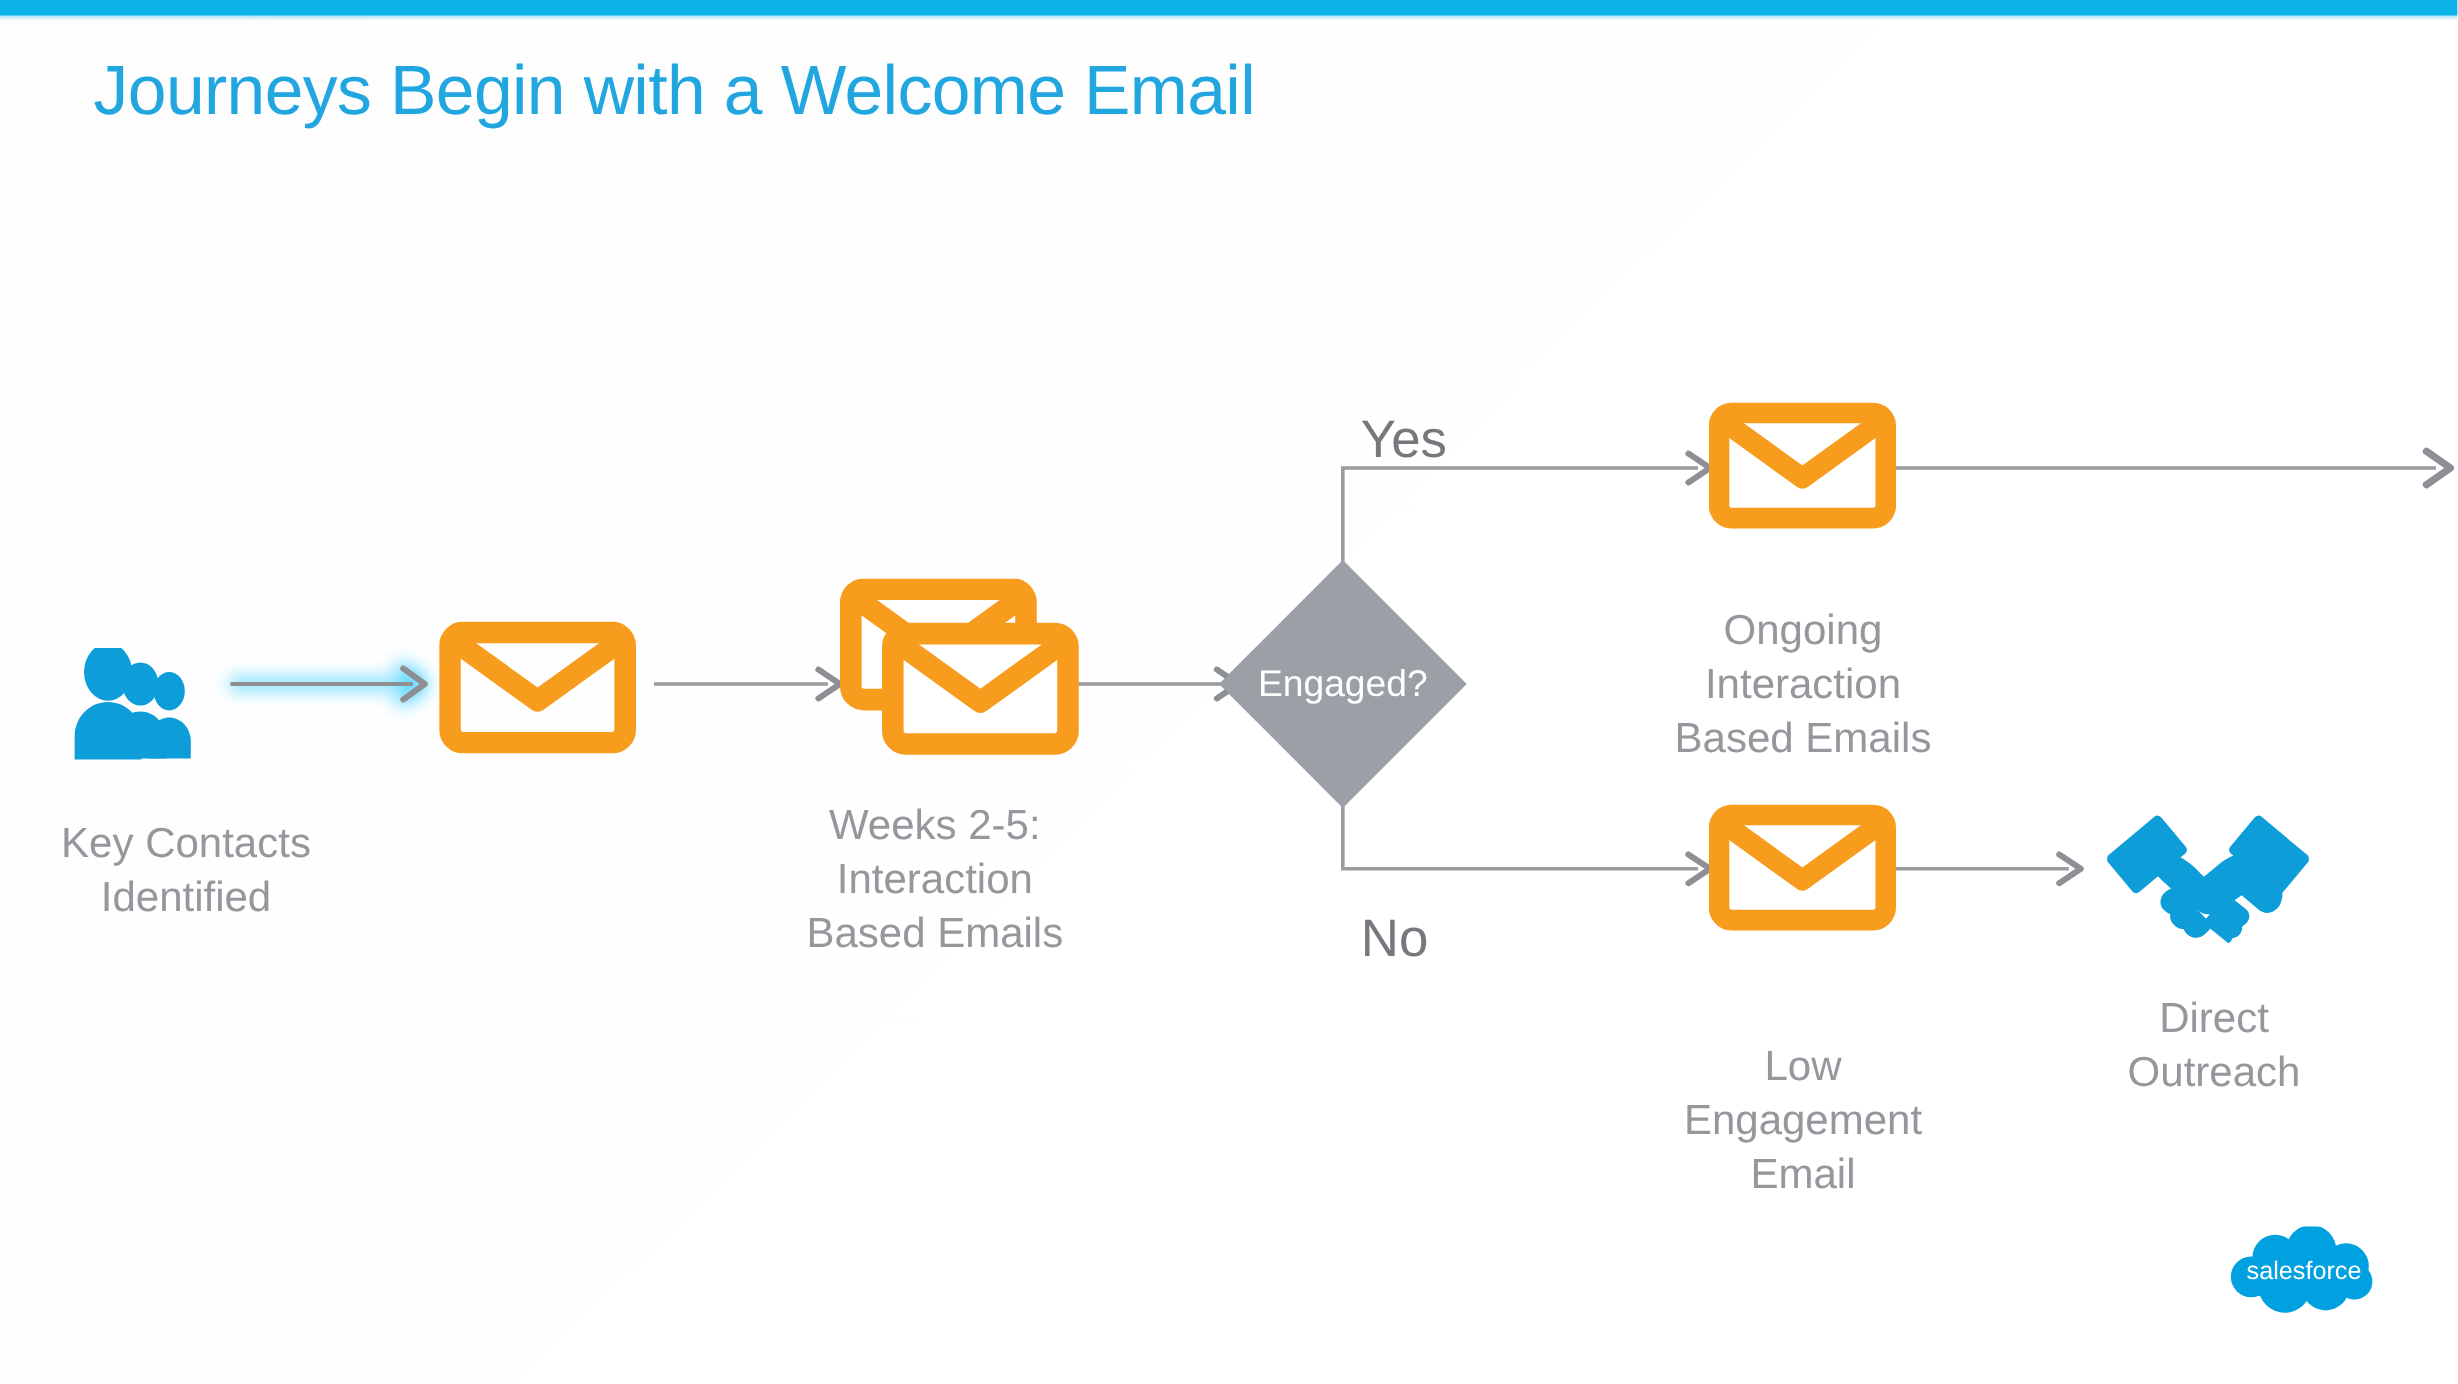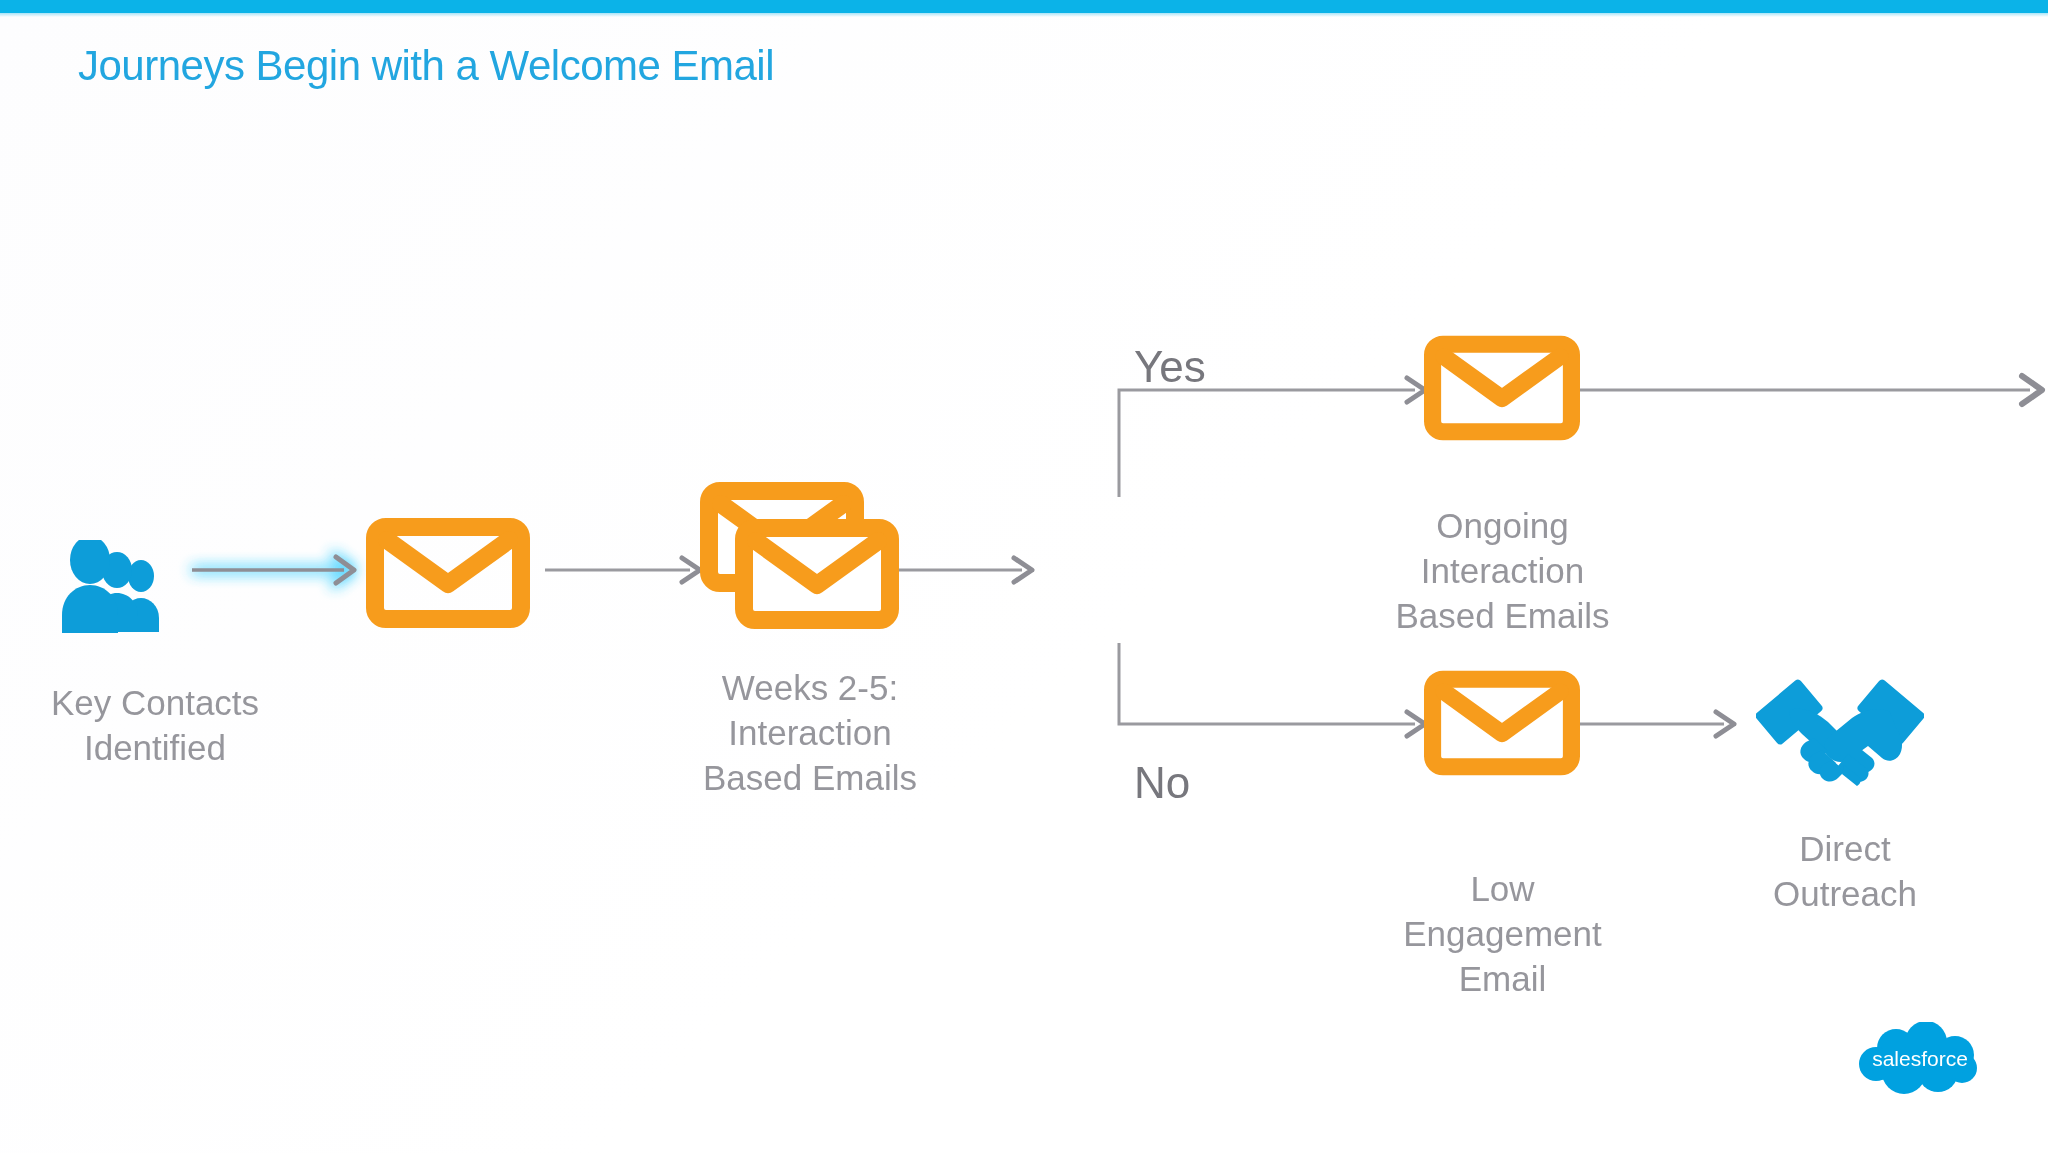--- a/index.html
+++ b/index.html
@@ -21,21 +21,21 @@
     background:#0bb3e8;
   }
   .topbar-shadow {
     position:absolute; left:0; top:13px; width:2048px; height:4px;
     background:linear-gradient(to bottom, rgba(11,179,232,.35), rgba(11,179,232,0));
   }
 
   
   .title {
     position:absolute; left:78px; top:42px;
-    font-size:42px;
+    font-size:58px;
     font-weight:400;
     letter-spacing:-.5px;
     color:#22a6e0;
     white-space:nowrap;
     font-family:"Liberation Sans", sans-serif;
   }
 
   
   .node-label {
     position:absolute;
@@ -173,24 +173,28 @@
   <div class="icon-abs" style="left:700px; top:482px; width:200px; height:148px;">
     <svg width="200" height="148" viewBox="0 0 200 148">
 
       <rect x="9" y="9" width="146" height="92" rx="11" ry="11" fill="#ffffff" stroke="#F79C1C" stroke-width="18"></rect>
       <path d="M21,22 L82,66 L143,22" fill="none" stroke="#F79C1C" stroke-width="18" stroke-linecap="round" stroke-linejoin="round"></path>
 
       <rect x="44" y="46" width="146" height="92" rx="11" ry="11" fill="#ffffff" stroke="#F79C1C" stroke-width="18"></rect>
       <path d="M56,59 L117,103 L178,59" fill="none" stroke="#F79C1C" stroke-width="18" stroke-linecap="round" stroke-linejoin="round"></path>
     </svg>
   </div>
-  <div class="node-label" style="left:620px; top:665px; width:380px;">Weeks 2-5:
+  <div class="node-label" style="left:589px; top:665px; width:380px;">Weeks 2-5:
 Interaction
 Based Emails</div>
 
+  <div class="diamond-wrap" style="left:1046px; top:497px; width:146px; height:146px;">
+    <div class="diamond"></div>
+    <div class="diamond-text">Engaged?</div>
+  </div>
 
   <div class="branch-label" style="left:1134px; top:345px;">Yes</div>
   <div class="branch-label" style="left:1134px; top:761px;">No</div>
 
   <div class="icon-abs" style="left:1424px; top:335px; width:156px; height:106px;">
     <svg width="156" height="106" viewBox="0 0 164 110">
       <rect x="9" y="9" width="146" height="92" rx="11" ry="11" fill="none" stroke="#F79C1C" stroke-width="18"></rect>
       <path d="M21,22 L82,66 L143,22" fill="none" stroke="#F79C1C" stroke-width="18" stroke-linecap="round" stroke-linejoin="round"></path>
     </svg>
   </div>

